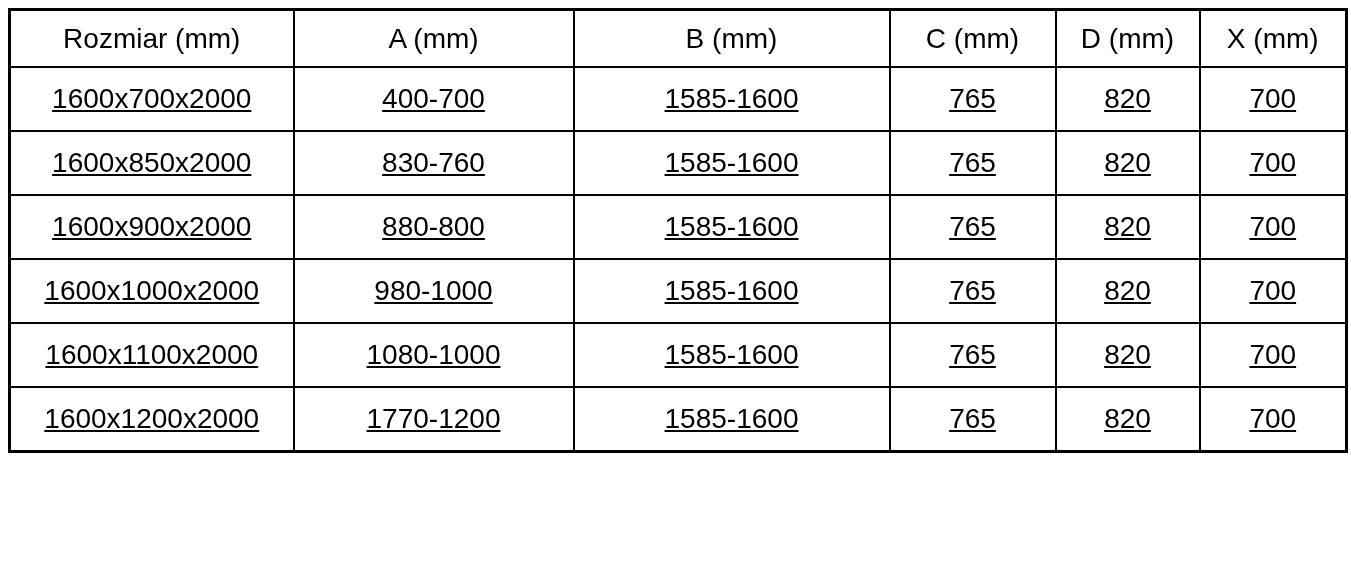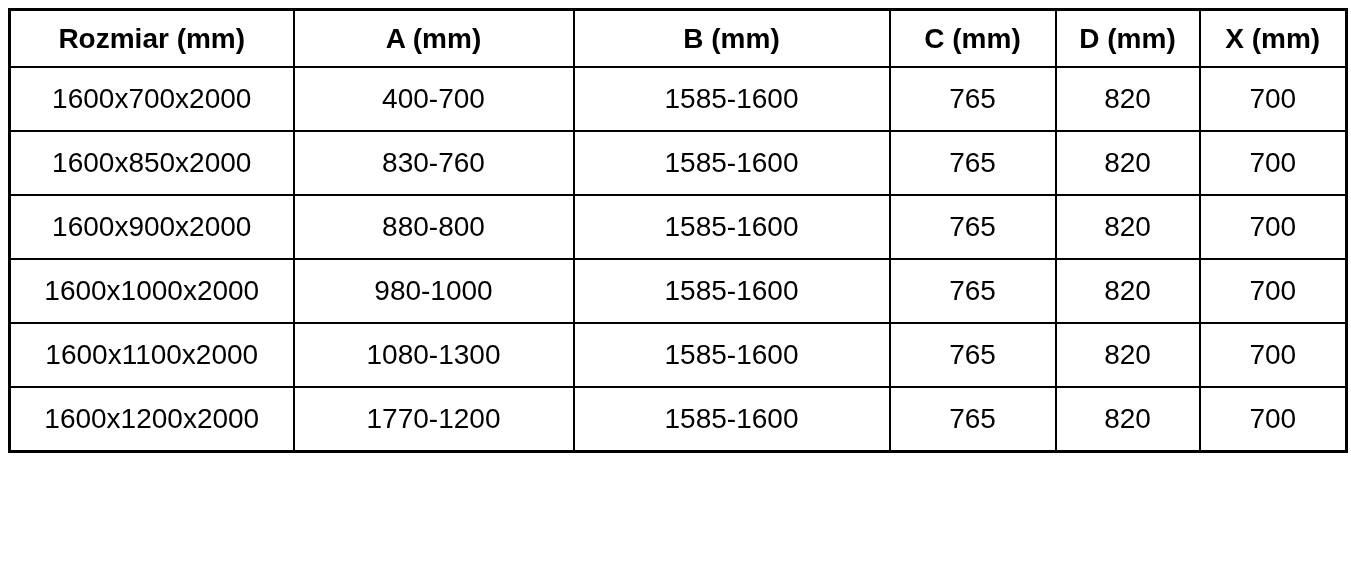--- a/index.html
+++ b/index.html
@@ -26,27 +26,28 @@
   .spec-table td {
     border: 2px solid #000000;
     text-align: center;
     vertical-align: middle;
     padding: 0;
     overflow: hidden;
     white-space: nowrap;
   }
   .spec-table th {
     font-size: 28px;
-    font-weight: bold;
+    font-weight: normal;
     height: 55px;
   }
   .spec-table td {
     font-size: 28px;
     font-weight: normal;
     height: 62px;
+    text-decoration: underline;
   }
   
   .col-rozmiar { width: 284px; }
   .col-a       { width: 280px; }
   .col-b       { width: 316px; }
   .col-c       { width: 166px; }
   .col-d       { width: 144px; }
   .col-x       { width: 147px; }
 </style>
 </head>
@@ -99,21 +100,21 @@
     <tr>
       <td>1600x1000x2000</td>
       <td>980-1000</td>
       <td>1585-1600</td>
       <td>765</td>
       <td>820</td>
       <td>700</td>
     </tr>
     <tr>
       <td>1600x1100x2000</td>
-      <td>1080-1300</td>
+      <td>1080-1000</td>
       <td>1585-1600</td>
       <td>765</td>
       <td>820</td>
       <td>700</td>
     </tr>
     <tr>
       <td>1600x1200x2000</td>
       <td>1770-1200</td>
       <td>1585-1600</td>
       <td>765</td>

